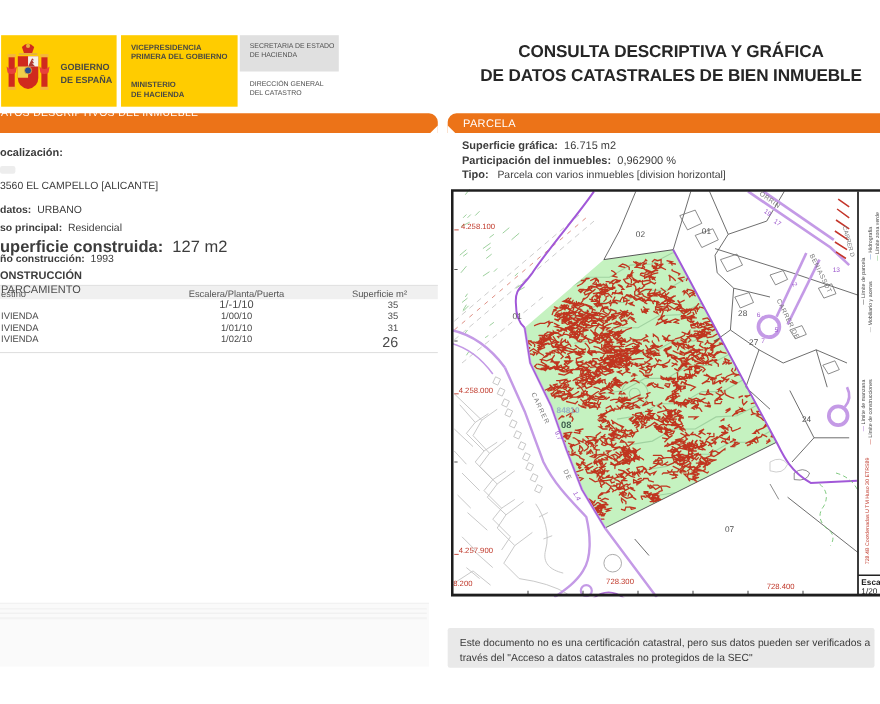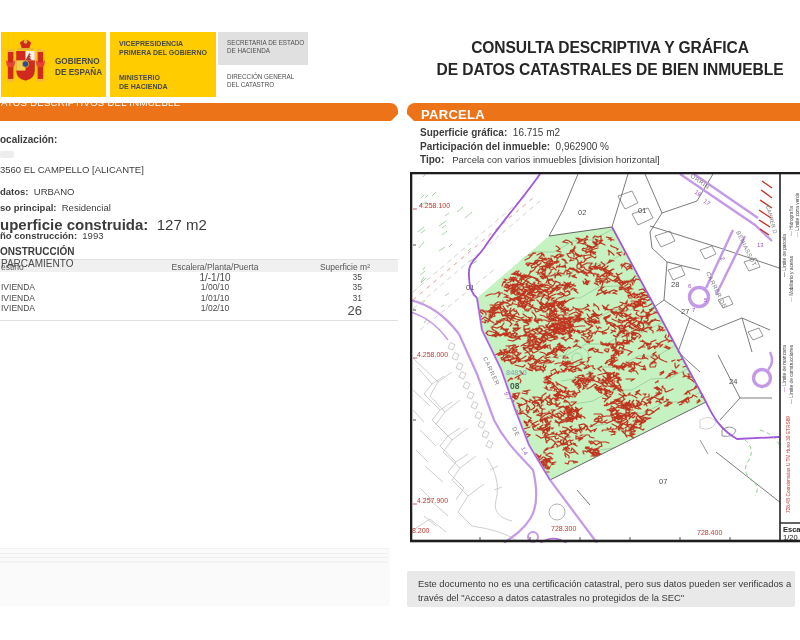--- a/index.html
+++ b/index.html
@@ -48,21 +48,21 @@
 <div class="abs" style="left:410px;top:37px;width:400px;text-align:center;font-size:15.6px;font-weight:bold;color:#262626;line-height:22px;letter-spacing:-0.1px">CONSULTA DESCRIPTIVA Y GRÁFICA<br>DE DATOS CATASTRALES DE BIEN INMUEBLE</div>
 
 <div class="abs" style="left:-12px;top:103px;width:410px;height:18px;background:#ec7318;border-radius:0 8px 0 0"></div>
 <div class="abs" style="left:390px;top:114px;width:0;height:0;border-bottom:8px solid #fff;border-left:8px solid transparent"></div>
 
 <div class="abs" style="left:1px;top:97px;font-size:9.5px;font-weight:normal;color:#fff;letter-spacing:0.3px">ATOS DESCRIPTIVOS DEL INMUEBLE</div>
 
 <div class="abs" style="left:407px;top:103px;width:400px;height:18px;background:#ec7318;border-radius:8px 0 0 0"></div>
 <div class="abs" style="left:407px;top:114px;width:0;height:0;border-bottom:8px solid #fff;border-right:8px solid transparent"></div>
 
-<div class="abs" style="left:421px;top:107px;font-size:13px;font-weight:bold;color:#fff;letter-spacing:0.3px">PARCELA</div>
+<div class="abs" style="left:421px;top:107px;font-size:10px;font-weight:normal;color:#fff;letter-spacing:0.3px">PARCELA</div>
 
 <div class="abs lbl" style="left:0px;top:134px;font-size:10px">ocalización:</div>
 
 <div class="abs" style="left:0px;top:151px;width:14px;height:7px;background:#ededed;border-radius:2px"></div>
 
 <div class="abs val" style="left:0px;top:164px;font-size:9.5px">3560 EL CAMPELLO [ALICANTE]</div>
 
 <div class="abs" style="left:0px;top:186px;font-size:9.5px"><span class="lbl">datos:</span><span class="val">&nbsp; URBANO</span></div>
 
 <div class="abs" style="left:0px;top:202px;font-size:9.5px"><span class="lbl">so principal:</span><span class="val">&nbsp; Residencial</span></div>
@@ -94,21 +94,21 @@
 <div class="abs" style="left:290px;top:292.5px;width:72px;text-align:right;font-size:8.5px;color:#4a4a4a">31</div>
 
 <div class="abs" style="left:1px;top:303px;font-size:8.5px;color:#4a4a4a">IVIENDA</div>
 <div class="abs" style="left:120px;top:303px;width:190px;text-align:center;font-size:8.5px;color:#4a4a4a">1/02/10</div>
 <div class="abs" style="left:290px;top:303px;width:72px;text-align:right;font-size:13px;color:#4a4a4a">26</div>
 
 <div class="abs" style="left:0px;top:320px;width:398px;height:1px;background:#e0e0e0"></div>
 
 <div class="abs" style="left:420px;top:127px;font-size:10px"><span class="lbl">Superficie gráfica:</span><span class="val">&nbsp; 16.715 m2</span></div>
 
-<div class="abs" style="left:420px;top:140.5px;font-size:10px"><span class="lbl">Participación del inmueble:</span><span class="val">&nbsp; 0,962900 %</span></div>
+<div class="abs" style="left:420px;top:140.5px;font-size:10px"><span class="lbl">Participación del inmuebles:</span><span class="val">&nbsp; 0,962900 %</span></div>
 
 <div class="abs" style="left:420px;top:154px;font-size:10px"><span class="lbl">Tipo:</span><span class="val" style="font-size:9.5px">&nbsp;&nbsp; Parcela con varios inmuebles [division horizontal]</span></div>
 
 <div class="abs" style="left:0px;top:548px;width:390px;height:58px;background:#fafafa;border-top:1px solid #f1f1f1"></div>
 <div class="abs" style="left:0px;top:553px;width:388px;height:1px;background:#f0f0f0"></div>
 <div class="abs" style="left:0px;top:557px;width:388px;height:1px;background:#efefef"></div>
 <div class="abs" style="left:0px;top:561px;width:388px;height:2px;background:#f3f3f3"></div>
 
 <div class="abs" style="left:407px;top:571px;width:388px;height:36px;background:#e9e9e9;border-radius:2px"></div>
 

